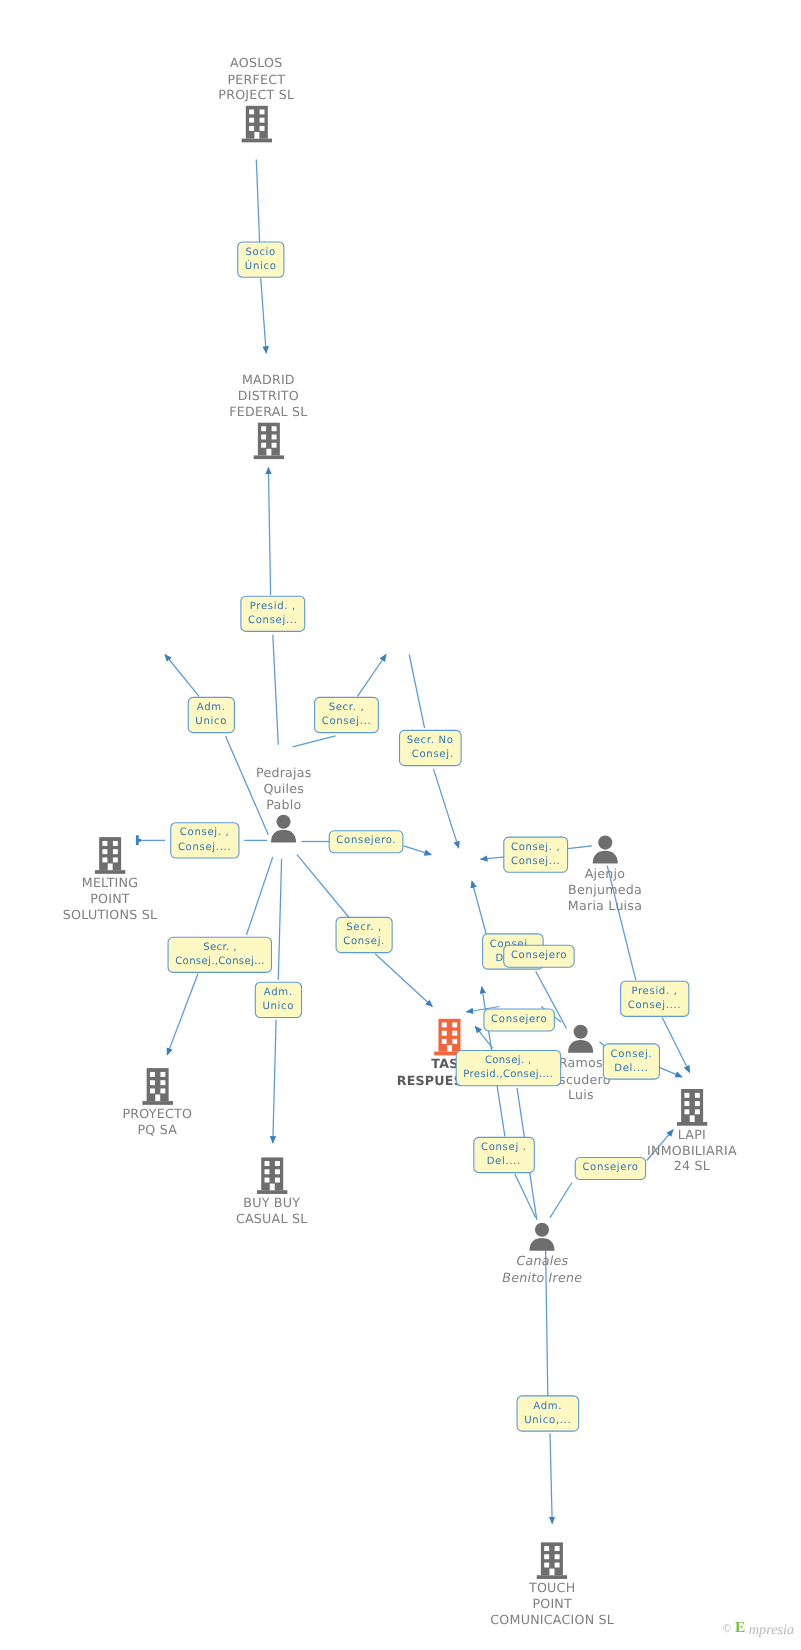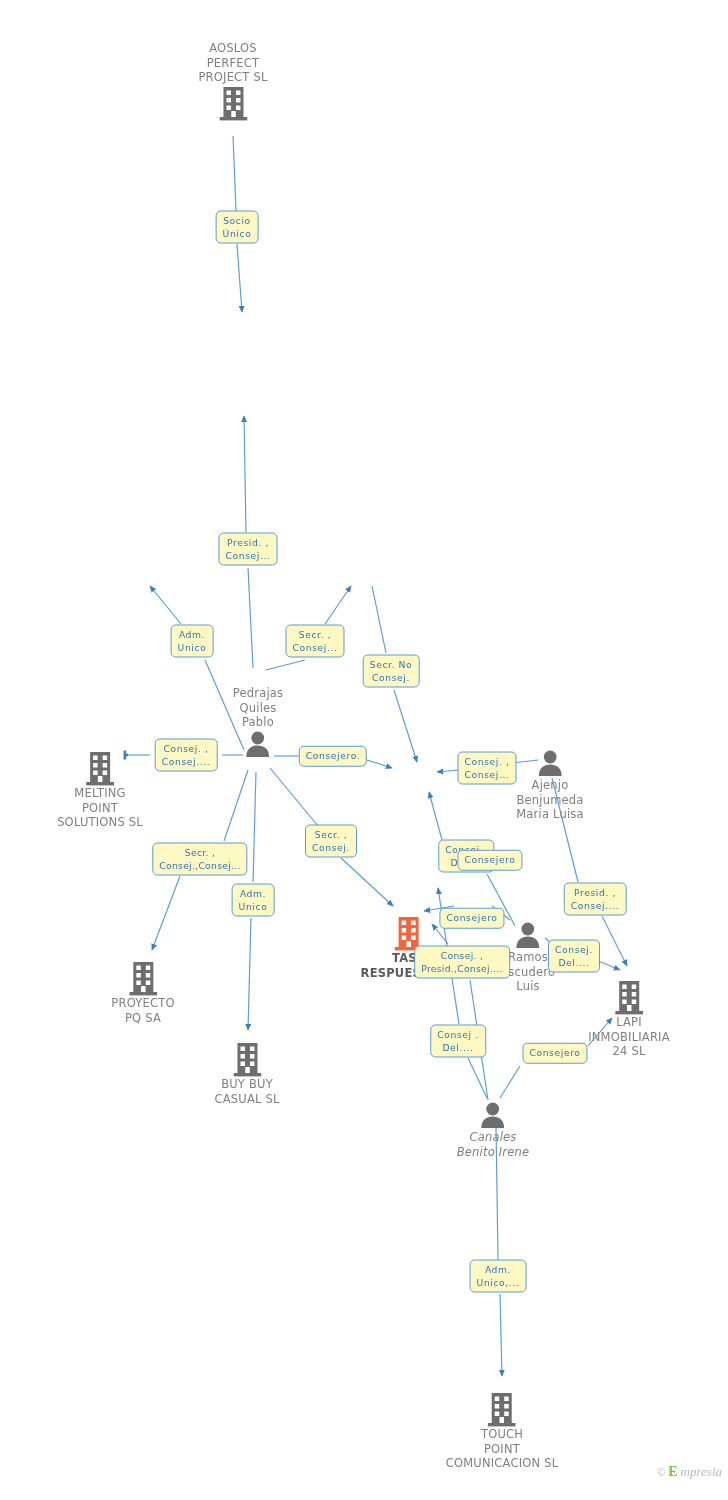--- a/index.html
+++ b/index.html
@@ -9,21 +9,21 @@
   }
   body {
     font-family: "DejaVu Sans", sans-serif;
     width: 728px;
     height: 1500px;
     position: relative;
     overflow: hidden;
   }
   #canvas {
     position: absolute;
-    left: 0; top: 8px;
+    left: 0; top: 17px;
     width: 728px;
     height: 1476px;
   }
   #edges {
     position: absolute;
     left: 0; top: 0;
     width: 728px;
     height: 1500px;
     pointer-events: none;
   }
@@ -176,20 +176,36 @@
           <rect x="16.5" y="3.5" width="4.5" height="4.5"></rect>
         <rect x="7" y="11" width="4.5" height="4.5"></rect>
           <rect x="16.5" y="11" width="4.5" height="4.5"></rect>
         <rect x="7" y="18.5" width="4.5" height="4.5"></rect>
           <rect x="16.5" y="18.5" width="4.5" height="4.5"></rect>
         <rect x="11.8" y="24" width="4.5" height="6"></rect>
       </g>
     </svg>
   </div>
 
+  <div class="node node-company" style="left:244px; top:321px;">
+    <div class="node-label"><span>MADRID<br>DISTRITO<br>FEDERAL  SL</span></div>
+    <svg class="node-icon" width="28" height="34" viewBox="0 0 28 34">
+      <rect x="4" y="0" width="20" height="30" fill="#6e6e6e"></rect>
+      <rect x="0" y="30" width="28" height="3.4" fill="#6e6e6e"></rect>
+      <g fill="#ffffff">
+        <rect x="7" y="3.5" width="4.5" height="4.5"></rect>
+          <rect x="16.5" y="3.5" width="4.5" height="4.5"></rect>
+        <rect x="7" y="11" width="4.5" height="4.5"></rect>
+          <rect x="16.5" y="11" width="4.5" height="4.5"></rect>
+        <rect x="7" y="18.5" width="4.5" height="4.5"></rect>
+          <rect x="16.5" y="18.5" width="4.5" height="4.5"></rect>
+        <rect x="11.8" y="24" width="4.5" height="6"></rect>
+      </g>
+    </svg>
+  </div>
 
 
 
   <div class="node node-person" style="left:258px; top:678px;">
     <div class="node-label"><span>Pedrajas<br>Quiles<br>Pablo</span></div>
     <svg class="node-icon" width="28" height="28" viewBox="0 0 28 28">
       <circle cx="14" cy="8" r="6.4" fill="#6e6e6e"></circle>
       <path d="M2.6,27 C2.6,18.6 7.8,15.4 14,15.4 C20.2,15.4 25.4,18.6 25.4,27 Z" fill="#6e6e6e"></path>
     </svg>
   </div>
@@ -318,21 +334,21 @@
         <rect x="11.8" y="24" width="4.5" height="6"></rect>
       </g>
     </svg>
     <div class="node-label"><span>TOUCH<br>POINT<br>COMUNICACION SL</span></div>
   </div>
 
   <div class="reltag" style="left:237px; top:219px;">Socio<br>Único</div>
   <div class="reltag" style="left:248px; top:541px;">Presid. ,<br>Consej...</div>
   <div class="reltag" style="left:192px; top:633px;">Adm.<br>Unico</div>
   <div class="reltag" style="left:315px; top:633px;">Secr. ,<br>Consej...</div>
-  <div class="reltag" style="left:391px; top:663px;">Secr.  No<br>Consej.</div>
+  <div class="reltag" style="left:391px; top:663px;text-align:right;">Secr.  No<br>Consej.</div>
   <div class="reltag" style="left:186px; top:747px;">Consej. ,<br>Consej....</div>
   <div class="reltag" style="left:333px; top:748px;">Consejero.</div>
   <div class="reltag" style="left:487px; top:760px;">Consej. ,<br>Consej...</div>
   <div class="reltag wide" style="left:200px; top:851px;">Secr. ,<br>Consej.,Consej...</div>
   <div class="reltag" style="left:331px; top:833px;">Secr. ,<br>Consej.</div>
   <div class="reltag" style="left:466px; top:848px;">Consej .<br>Del....</div>
   <div class="reltag" style="left:490px; top:852px;">Consejero</div>
   <div class="reltag" style="left:253px; top:892px;">Adm.<br>Unico</div>
   <div class="reltag" style="left:595px; top:891px;">Presid. ,<br>Consej....</div>
   <div class="reltag" style="left:472px; top:910px;">Consejero</div>

